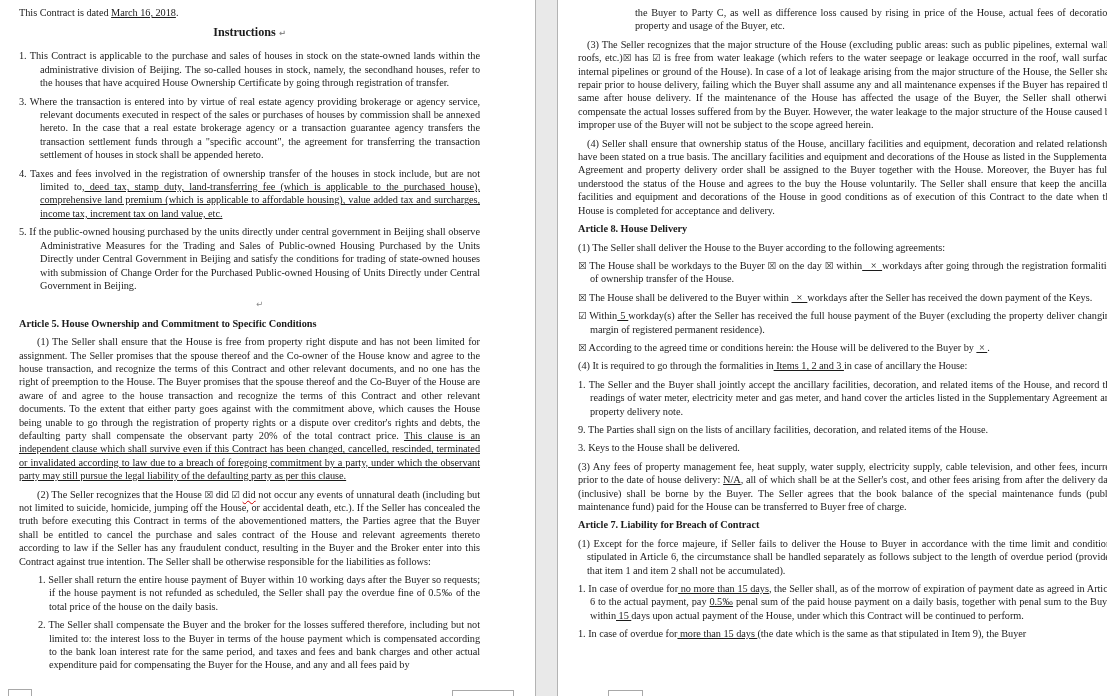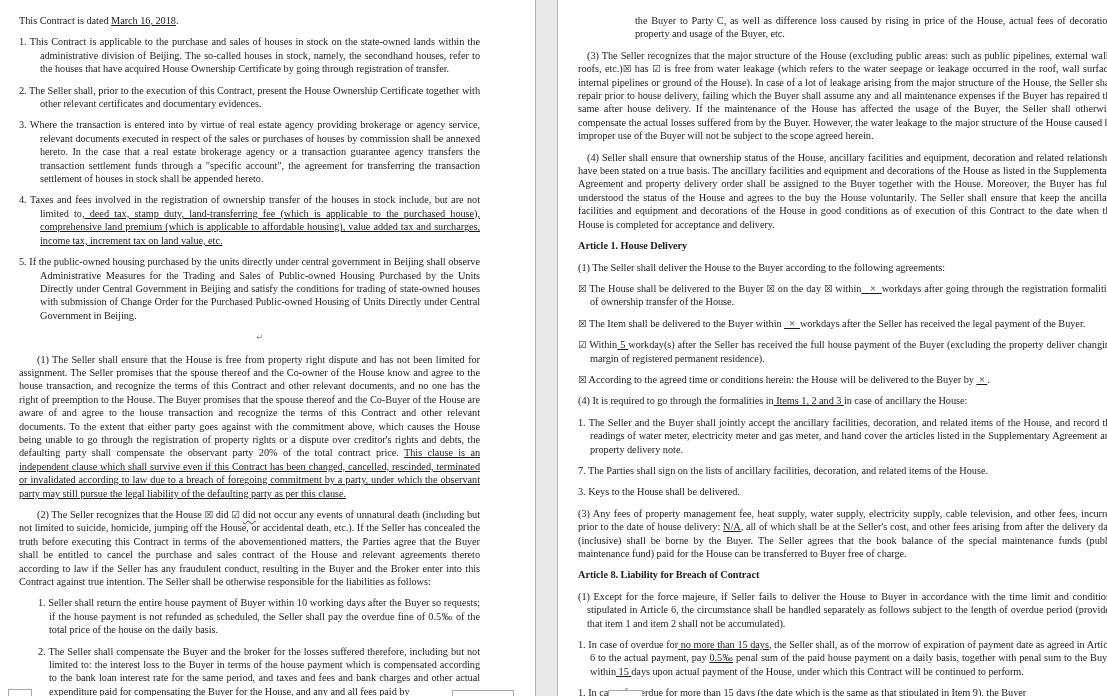--- a/index.html
+++ b/index.html
@@ -10,21 +10,21 @@
   }
   .page{
     position:absolute;top:-8px;height:820px;background:#ffffff;
     color:#1c1c1c;font-size:10.3px;line-height:13.4px;
     letter-spacing:-0.05px;text-align:justify;
   }
   #page-1{left:-60px;width:596px;border-right:1px solid #b3b3b3;
     padding:14px 55px 20px 79px;box-sizing:border-box;}
   #page-2{left:557px;width:570px;border-left:1px solid #b3b3b3;
     padding:14px 12px 20px 20px;box-sizing:border-box;}
-  .blk{margin:8px 0 5px 0;}
+  .blk{margin:0 0 5px 0;}
   .s-date{text-align:left;}
   .s-title{text-align:center;font-weight:bold;font-size:12.8px;line-height:19px;margin:3px 0 2px;}
   .s-sub{text-align:center;font-weight:bold;font-size:12.2px;line-height:17px;margin:0 0 7px;}
   .s-item{margin-left:21px;text-indent:-21px;}
   .s-art{font-weight:bold;text-align:left;}
   .s-p18{text-indent:18px;}
   .s-p9{text-indent:9px;}
   .s-flush{}
   .s-subL{margin-left:30px;text-indent:-11px;}
   .s-subR{margin-left:12px;text-indent:-12px;}
@@ -37,47 +37,48 @@
   span.sq{text-decoration-line:underline;text-decoration-style:wavy;text-decoration-color:#cc0000;text-decoration-thickness:1px;text-underline-offset:2px;}
   span.cb{font-family:"DejaVu Sans",sans-serif;font-size:9.6px;}
   span.mark{color:#8a8a8a;font-family:"DejaVu Sans",sans-serif;font-size:8.5px;}
   .artifact-box{position:absolute;background:#ffffff;border:1px solid #a8a8a8;z-index:6;}
 </style>
 </head>
 <body>
 
 <div class="page" id="page-1">
     <p class="blk s-date"><span>This Contract is dated </span><span class="u">March 16, 2018</span><span>. </span></p>
+    <p class="blk s-sub"><span>Instructions </span><span class="mark">↵</span></p>
     <p class="blk s-item"><span>1. This Contract is applicable to the purchase and sales of houses in stock on the state-owned lands within the administrative division of Beijing. The so-called houses in stock, namely, the secondhand houses, refer to the houses that have acquired House Ownership Certificate by going through registration of transfer. </span></p>
-    <p class="blk s-item"><span>2. The Seller shall, prior to the execution of this Contract, present the House Ownership Certificate together with other relevant certificates and documentary evidences. </span></p>
     <p class="blk s-item"><span>3. Where the transaction is entered into by virtue of real estate agency providing brokerage or agency service, relevant documents executed in respect of the sales or purchases of houses by commission shall be annexed hereto. In the case that a real estate brokerage agency or a transaction guarantee agency transfers the transaction settlement funds through a "specific account", the agreement for transferring the transaction settlement of houses in stock shall be appended hereto. </span></p>
     <p class="blk s-item"><span>4. Taxes and fees involved in the registration of ownership transfer of the houses in stock include, but are not limited to,</span><span class="u"> deed tax, stamp duty, land-transferring fee (which is applicable to the purchased house), comprehensive land premium (which is applicable to affordable housing), value added tax and surcharges, income tax, increment tax on land value, etc.</span><span> </span></p>
     <p class="blk s-item"><span>5. If the public-owned housing purchased by the units directly under central government in Beijing shall observe </span><span class="i">Administrative Measures for the Trading and Sales of Public-owned Housing Purchased by the Units Directly under Central Government in Beijing</span><span> and satisfy the conditions for trading of state-owned houses with submission of </span><span class="i">Change Order for the Purchased Public-owned Housing of Units Directly under Central Government in Beijing</span><span>. </span></p>
     <p class="blk s-blank"><span class="mark">↵</span></p>
+    <p class="blk s-art"><span>Article 5. House Ownership and Commitment to Specific Conditions </span></p>
     <p class="blk s-p18"><span>(1) The Seller shall ensure that the House is free from property right dispute and has not been limited for assignment. The Seller promises that the spouse thereof and the Co-owner of the House know and agree to the house transaction, and recognize the terms of this Contract and other relevant documents, and no one has the right of preemption to the House. The Buyer promises that the spouse thereof and the Co-Buyer of the House are aware of and agree to the house transaction and recognize the terms of this Contract and other relevant documents. To the extent that either party goes against with the commitment above, which causes the House being unable to go through the registration of property rights or a dispute over creditor's rights and debts, the defaulting party shall compensate the observant party 20% of the total contract price. </span><span class="b u">This clause is an independent clause which shall survive even if this Contract has been changed, cancelled, rescinded, terminated or invalidated according to law due to a breach of foregoing commitment by a party, under which the observant party may still pursue the legal liability of the defaulting party as per this clause.</span><span> </span></p>
     <p class="blk s-p18"><span>(2) The Seller recognizes that the House </span><span class="cb">☒</span><span> did </span><span class="cb">☑</span><span> </span><span class="sq">did</span><span> not occur any events of unnatural death (including but not limited to suicide, homicide, jumping off the House, or accidental death, etc.). If the Seller has concealed the truth before executing this Contract in terms of the abovementioned matters, the Parties agree that the Buyer shall be entitled to cancel the purchase and sales contract of the House and relevant agreements thereto according to law if the Seller has any fraudulent conduct, resulting in the Buyer and the Broker enter into this Contract against true intention. The Seller shall be otherwise responsible for the liabilities as follows: </span></p>
     <p class="blk s-subL"><span>1. Seller shall return the entire house payment of Buyer within 10 working days after the Buyer so requests; if the house payment is not refunded as scheduled, the Seller shall pay the overdue fine of 0.5‰ of the total price of the house on the daily basis. </span></p>
     <p class="blk s-subL"><span>2. The Seller shall compensate the Buyer and the broker for the losses suffered therefore, including but not limited to: the interest loss to the Buyer in terms of the house payment which is compensated according to the bank loan interest rate for the same period, and taxes and fees and bank charges and other actual expenditure paid for compensating the Buyer for the House, and any and all fees paid by</span></p>
   </div>
 <div class="page" id="page-2">
     <p class="blk s-cont"><span>the Buyer to Party C, as well as difference loss caused by rising in price of the House, actual fees of decoration, property and usage of the Buyer, etc. </span></p>
     <p class="blk s-p9"><span>(3) The Seller recognizes that the major structure of the House (excluding public areas: such as public pipelines, external walls, roofs, etc.)</span><span class="cb">☒</span><span> has </span><span class="cb">☑</span><span> is free from water leakage (which refers to the water seepage or leakage occurred in the roof, wall surface, internal pipelines or ground of the House). In case of a lot of leakage arising from the major structure of the House, the Seller shall repair prior to house delivery, failing which the Buyer shall assume any and all maintenance expenses if the Buyer has repaired the same after house delivery. If the maintenance of the House has affected the usage of the Buyer, the Seller shall otherwise compensate the actual losses suffered from by the Buyer. However, the water leakage to the major structure of the House caused by improper use of the Buyer will not be subject to the scope agreed herein. </span></p>
     <p class="blk s-p9"><span>(4) Seller shall ensure that ownership status of the House, ancillary facilities and equipment, decoration and related relationship have been stated on a true basis. The ancillary facilities and equipment and decorations of the House as listed in the Supplementary Agreement and property delivery order shall be assigned to the Buyer together with the House. Moreover, the Buyer has fully understood the status of the House and agrees to the buy the House voluntarily. The Seller shall ensure that keep the ancillary facilities and equipment and decorations of the House in good conditions as of execution of this Contract to the date when the House is completed for acceptance and delivery. </span></p>
-    <p class="blk s-art"><span>Article 1. House Delivery </span></p>
+    <p class="blk s-art"><span>Article 8. House Delivery </span></p>
     <p class="blk s-flush"><span>(1) The Seller shall deliver the House to the Buyer according to the following agreements: </span></p>
-    <p class="blk s-subR"><span class="cb">☒</span><span> The House shall be delivered to the Buyer </span><span class="cb">☒</span><span> on the day </span><span class="cb">☒</span><span> within</span><span class="u">&nbsp;&nbsp;&nbsp;×&nbsp;&nbsp;</span><span>workdays after going through the registration formalities of ownership transfer of the House. </span></p>
-    <p class="blk s-subR"><span class="cb">☒</span><span> The Item shall be delivered to the Buyer within </span><span class="u">&nbsp;&nbsp;×&nbsp;&nbsp;</span><span>workdays after the Seller has received the legal payment of the Buyer. </span></p>
+    <p class="blk s-subR"><span class="cb">☒</span><span> The House shall be workdays to the Buyer </span><span class="cb">☒</span><span> on the day </span><span class="cb">☒</span><span> within</span><span class="u">&nbsp;&nbsp;&nbsp;×&nbsp;&nbsp;</span><span>workdays after going through the registration formalities of ownership transfer of the House. </span></p>
+    <p class="blk s-subR"><span class="cb">☒</span><span> The House shall be delivered to the Buyer within </span><span class="u">&nbsp;&nbsp;×&nbsp;&nbsp;</span><span>workdays after the Seller has received the down payment of the Keys. </span></p>
     <p class="blk s-subR"><span class="cb">☑</span><span> Within</span><span class="u">&nbsp;5&nbsp;</span><span>workday(s) after the Seller has received the full house payment of the Buyer (excluding the property deliver changing margin of registered permanent residence). </span></p>
     <p class="blk s-subR"><span class="cb">☒</span><span> According to the agreed time or conditions herein: the House will be delivered to the Buyer by </span><span class="u">&nbsp;×&nbsp;</span><span>. </span></p>
     <p class="blk s-flush"><span>(4) It is required to go through the formalities in</span><span class="b u">&nbsp;Items 1, 2 and 3&nbsp;</span><span>in case of ancillary the House: </span></p>
     <p class="blk s-subR"><span>1. The Seller and the Buyer shall jointly accept the ancillary facilities, decoration, and related items of the House, and record the readings of water meter, electricity meter and gas meter, and hand cover the articles listed in the Supplementary Agreement and property delivery note. </span></p>
-    <p class="blk s-subR"><span>7. The Parties shall sign on the lists of ancillary facilities, decoration, and related items of the House. </span></p>
+    <p class="blk s-subR"><span>9. The Parties shall sign on the lists of ancillary facilities, decoration, and related items of the House. </span></p>
     <p class="blk s-subR"><span>3. Keys to the House shall be delivered. </span></p>
     <p class="blk s-flush"><span>(3) Any fees of property management fee, heat supply, water supply, electricity supply, cable television, and other fees, incurred prior to the date of house delivery: </span><span class="u">N/A</span><span>, all of which shall be at the Seller's cost, and other fees arising from after the delivery date (inclusive) shall be borne by the Buyer. The Seller agrees that the book balance of the special maintenance funds (public maintenance fund) paid for the House can be transferred to Buyer free of charge. </span></p>
-    <p class="blk s-art"><span>Article 8. Liability for Breach of Contract </span></p>
+    <p class="blk s-art"><span>Article 7. Liability for Breach of Contract </span></p>
     <p class="blk s-hang"><span>(1) Except for the force majeure, if Seller fails to deliver the House to Buyer in accordance with the time limit and conditions stipulated in Article 6, the circumstance shall be handled separately as follows subject to the length of overdue period (provided that item 1 and item 2 shall not be accumulated). </span></p>
     <p class="blk s-subR"><span>1. In case of overdue for</span><span class="u">&nbsp;no more than 15 days</span><span>, the Seller shall, as of the morrow of expiration of payment date as agreed in Article 6 to the actual payment, pay </span><span class="u">0.5‰</span><span> penal sum of the paid house payment on a daily basis, together with penal sum to the Buyer within</span><span class="u">&nbsp;15&nbsp;</span><span>days upon actual payment of the House, under which this Contract will be continued to perform. </span></p>
     <p class="blk s-subR"><span>1. In case of overdue for</span><span class="u">&nbsp;more than 15 days&nbsp;</span><span>(the date which is the same as that stipulated in Item 9), the Buyer</span></p>
   </div>
 <div id="artifacts">
     <div class="artifact-box" style="left: 8px; top: 689px; width: 22px; height: 12px;"></div>
     <div class="artifact-box" style="left: 452px; top: 690px; width: 60px; height: 12px;"></div>
     <div class="artifact-box" style="left: 608px; top: 690px; width: 33px; height: 12px;"></div>
   </div>
 

